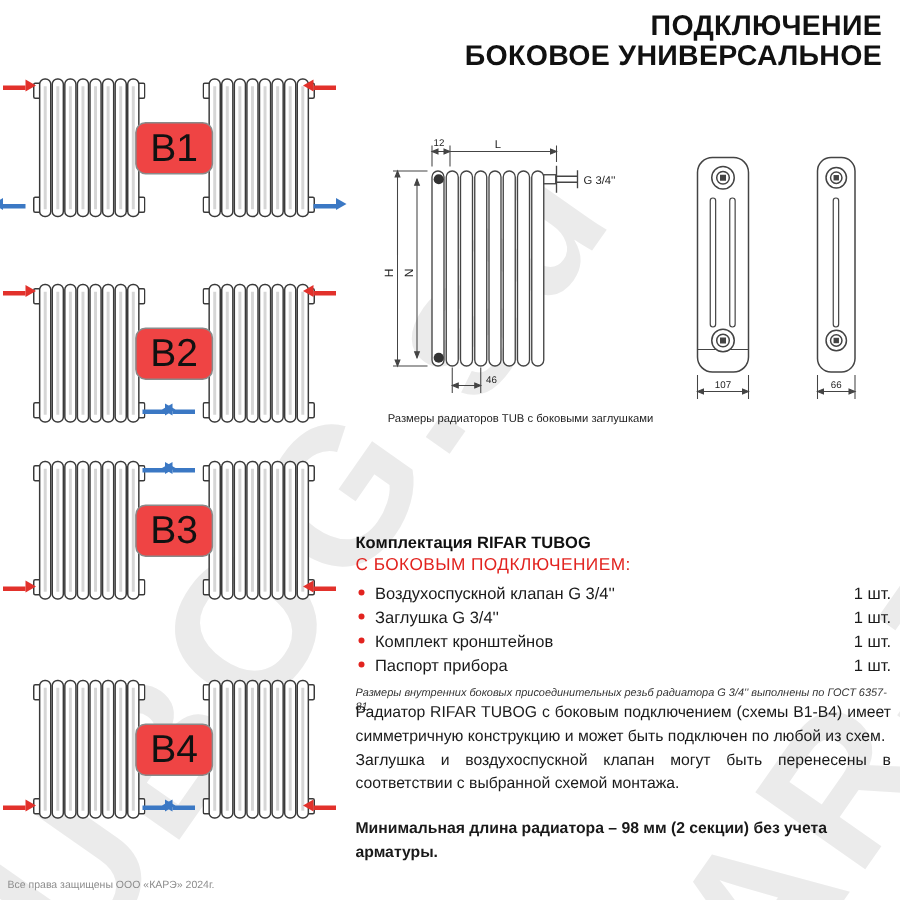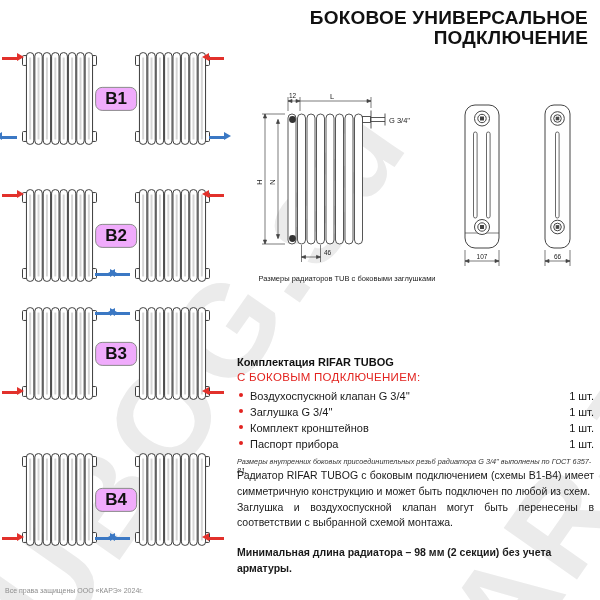--- a/index.html
+++ b/index.html
@@ -19,22 +19,22 @@
     position:absolute; top:8px; right:12px; text-align:right; z-index:3;
     font-weight:800; font-size:19px; line-height:1.07; letter-spacing:.2px; color:#111;
   }
   
   .scheme-row { position:absolute; left:0; width:232px; height:97px; z-index:2; }
   .rad { position:absolute; top:0; width:75px; height:97px; }
   .rad-left  { left:22px; }
   .rad-right { left:135px; }
   .scheme-label {
     position:absolute; left:50%; top:50%; transform:translate(-50%,-50%);
-    border:1.5px solid #8a8a8a; border-radius:7px; background:#f0abfc;
-    padding:0 9px 1px 9px; font-size:17px; font-weight:700; color:#111; line-height:1.25;
+    border:1.5px solid #8a8a8a; border-radius:7px; background:#ef4444;
+    padding:0 9px 1px 9px; font-size:26px; font-weight:400; color:#111; line-height:1.25;
   }
   .arr { position:absolute; height:2.6px; width:15px; background:currentColor; }
   .arr::after {
     content:""; position:absolute; left:100%; top:-3.7px;
     border-left:7px solid currentColor;
     border-top:4.8px solid transparent; border-bottom:4.8px solid transparent;
   }
   .arr.dir-left { transform:scaleX(-1); }
   .red  { color:#e2312b; }
   .blue { color:#3b78c4; }
@@ -95,22 +95,22 @@
           <line x1="63.75" y1="7" x2="63.75" y2="90"></line>
       </g>
     </g>
   </defs>
 </svg>
 
 <div class="wm" style="left:-90px; top:650px;">TUBOG.su</div>
 <div class="wm" style="left:290px; top:780px;">RIFAR-TUBOG.su</div>
 
 <div class="title">
+  <div>ПОДКЛЮЧЕНИЕ</div>
   <div>БОКОВОЕ УНИВЕРСАЛЬНОЕ</div>
-  <div>ПОДКЛЮЧЕНИЕ</div>
 </div>
 
 <div class="scheme-row" style="top:50px">
   <svg class="rad rad-left" viewBox="-4 0 76 97">
       <use href="#rad-sym"></use>
     </svg>
   <svg class="rad rad-right" viewBox="-4 0 76 97">
       <use href="#rad-sym"></use>
     </svg>
   <div class="arr red a-top a-outL"></div>

